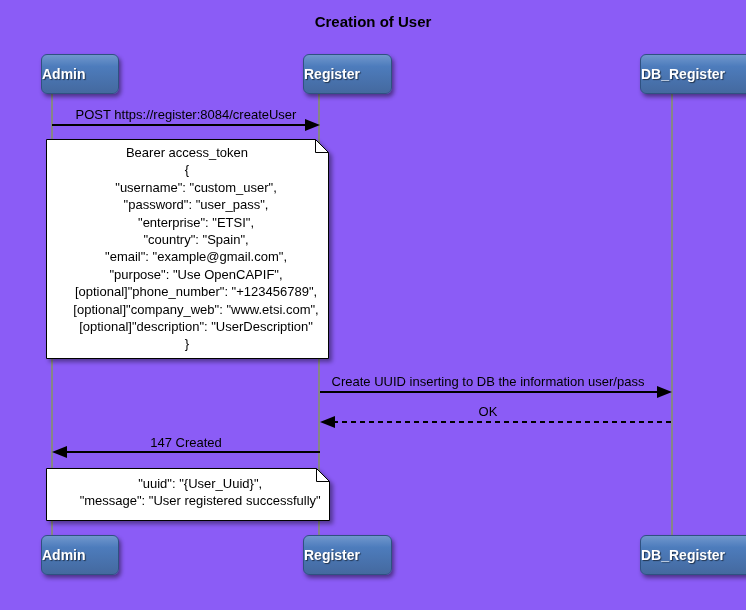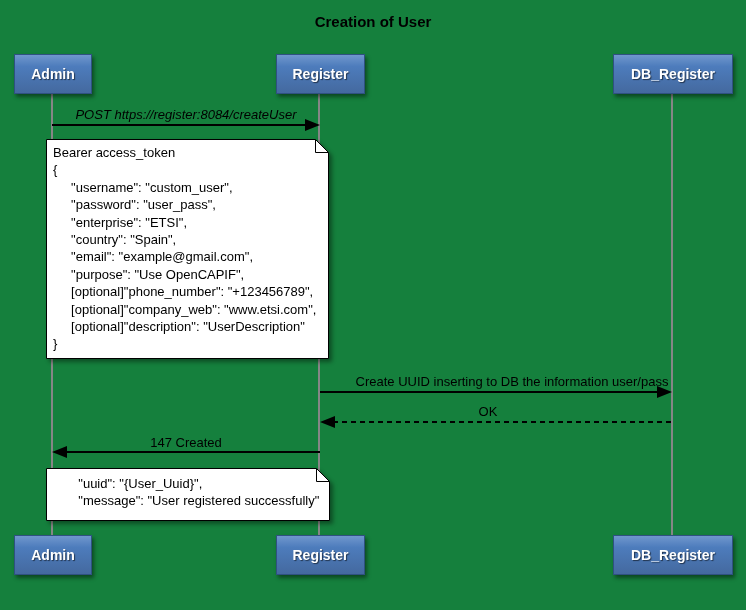--- a/index.html
+++ b/index.html
@@ -1,32 +1,33 @@
 <!DOCTYPE html>
 <html><head>
 <meta charset="utf-8">
 <style>
   html,body{margin:0;padding:0;background:#fff;}
   .stage{
-    position:relative;width:746px;height:610px;background:#15803d;
+    position:relative;width:746px;height:610px;background:#8b5cf6;
     font-family:"Liberation Sans", sans-serif;overflow:hidden;
   }
   .title{
     position:absolute;top:13px;left:0;width:746px;text-align:center;
     font-size:15px;font-weight:bold;color:#000;
   }
   .actor-box{
-    position:absolute;height:38px;border-radius:0;
+    position:absolute;height:38px;border-radius:6px;
     background:linear-gradient(180deg,#7097cd 0%,#4d7cbc 30%,#44699f 100%);
     border:1px solid #2f5181;
     box-shadow:2px 3px 4px rgba(0,0,0,0.45);
     color:#ffffff;font-size:14px;font-weight:bold;
-    display:flex;align-items:center;justify-content:center;
+    display:flex;align-items:center;justify-content:flex-start;
     text-shadow:1px 1px 1px rgba(0,0,0,0.55);
     z-index:5;
+    margin-left:27px;
   }
   .lifeline{
     position:absolute;width:2px;top:93px;height:442px;background:#868686;z-index:1;
   }
   .msg-label{
     position:absolute;font-size:13px;color:#000;text-align:center;height:16px;z-index:2;white-space:nowrap;
   }
   .msg-line{
     position:absolute;height:0;border-top:2px solid #000;z-index:2;
   }
@@ -34,21 +35,21 @@
     position:absolute;height:2px;z-index:2;
     background:repeating-linear-gradient(90deg,#000 0 5px,transparent 5px 9px);
   }
   .head{position:absolute;width:0;height:0;z-index:3;}
   .head.right{border-left:15px solid #000;border-top:6px solid transparent;border-bottom:6px solid transparent;}
   .head.left{border-right:15px solid #000;border-top:6px solid transparent;border-bottom:6px solid transparent;}
   .note{position:absolute;z-index:4;}
   .note svg{position:absolute;left:0;top:0;filter:drop-shadow(3px 3px 2px rgba(0,0,0,0.40));}
   .note-text{
     position:absolute;left:0;top:0;right:0;bottom:0;
-    padding:5px 8px 0 7px;font-size:13px;line-height:17.4px;color:#000;
+    padding:5px 8px 0 7px;font-size:13px;line-height:17.4px;color:#000;text-align:center;
   }
   .note-line{white-space:pre;}
   .note2 .note-text{padding-top:7px;}
   .watermark{
     position:absolute;top:586px;right:6px;font-size:14px;color:#1a1a1a;
   }
 </style>
 </head>
 <body>
 
@@ -64,21 +65,21 @@
     <span>Admin</span>
   </div>
   <div class="actor-box" style="left:276px;top:54px;width:87px;">
     <span>Register</span>
   </div>
   <div class="actor-box" style="left:613px;top:54px;width:118px;">
     <span>DB_Register</span>
   </div>
 
   <div>
-    <div class="msg-label" style="left:52px;width:268px;top:107px;font-style:italic;">POST https://register:8084/createUser</div>
+    <div class="msg-label" style="left:52px;width:268px;top:107px;">POST https://register:8084/createUser</div>
     <div class="msg-line" style="left:52px;width:255px;top:124px;"></div>
     <div class="head right" style="left:305px;top:119px;"></div>
   </div>
 
   <div class="note" style="left:46px;top:139px;width:283px;height:220px;">
     <svg width="283" height="220">
       <polygon points="0.5,0.5 269.5,0.5 282.5,13.5 282.5,219.5 0.5,219.5" fill="#ffffff" stroke="#000000" stroke-width="1"></polygon>
       <polyline points="269.5,0.5 269.5,13.5 282.5,13.5" fill="none" stroke="#000000" stroke-width="1"></polyline>
     </svg>
     <div class="note-text">
@@ -91,21 +92,21 @@
       <div class="note-line">     "email": "example@gmail.com",</div>
       <div class="note-line">     "purpose": "Use OpenCAPIF",</div>
       <div class="note-line">     [optional]"phone_number": "+123456789",</div>
       <div class="note-line">     [optional]"company_web": "www.etsi.com",</div>
       <div class="note-line">     [optional]"description": "UserDescription"</div>
       <div class="note-line">}</div>
     </div>
   </div>
 
   <div>
-    <div class="msg-label" style="left:328px;width:368px;top:374px;">Create UUID inserting to DB the information user/pass</div>
+    <div class="msg-label" style="left:304px;width:368px;top:374px;">Create UUID inserting to DB the information user/pass</div>
     <div class="msg-line" style="left:320px;width:339px;top:391px;"></div>
     <div class="head right" style="left:657px;top:386px;"></div>
   </div>
 
   <div>
     <div class="msg-label" style="left:320px;width:336px;top:404px;">OK</div>
     <div class="msg-line-dashed" style="left:333px;width:339px;top:421px;"></div>
     <div class="head left" style="left:320px;top:416px;"></div>
   </div>
 

